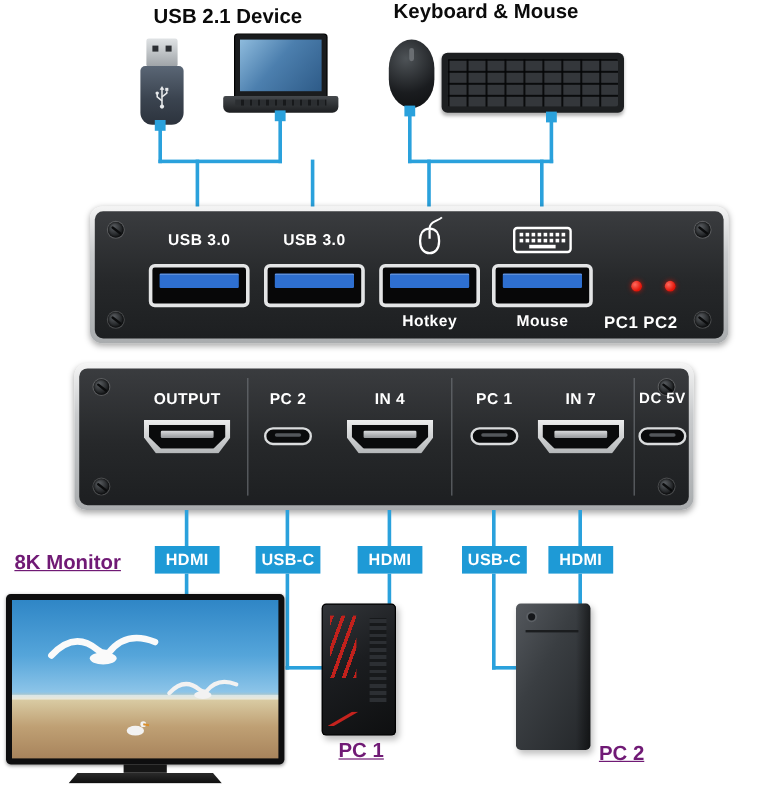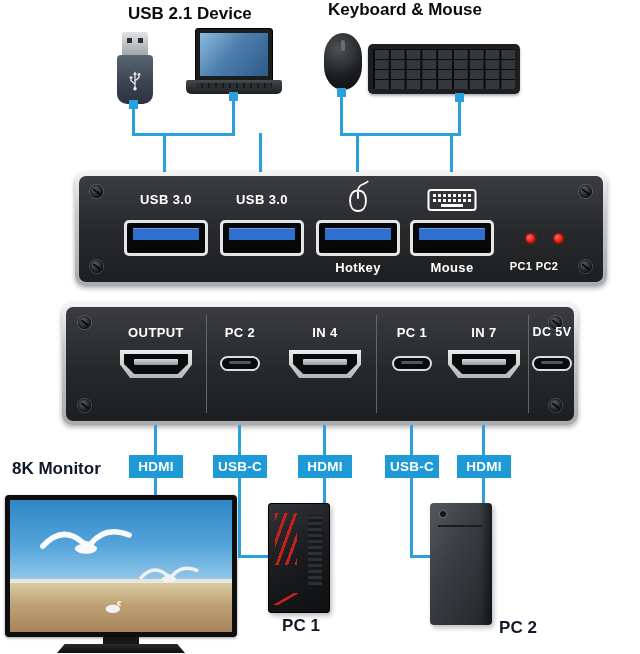--- a/index.html
+++ b/index.html
@@ -101,21 +101,21 @@
   .pc1-slash { position:absolute; left:5px; bottom:8px; width:26px; height:12px; background:#c5231e;
          clip-path:polygon(0 100%,80% 0,100% 0,20% 100%); }
   .pc2 { position:absolute; left:430px; top:503px; width:62px; height:122px; border-radius:4px;
          background:linear-gradient(120deg,#54585d 0%,#3a3e42 40%,#232629 100%);
          box-shadow:2px 3px 5px rgba(0,0,0,.25); }
   .pc2-edge { position:absolute; right:0; top:0; width:12px; height:100%; border-radius:0 4px 4px 0;
          background:linear-gradient(90deg, rgba(0,0,0,0), rgba(0,0,0,.5)); }
   .pc2-power { position:absolute; left:10px; top:8px; width:6px; height:6px; border-radius:50%;
          background:#15171a; box-shadow:0 0 0 1.5px #5c6065; }
   .pc2-line { position:absolute; left:8px; top:22px; width:44px; height:2px; background:#1b1d1f; }
-  .bottomlabel { position:absolute; font-size:17px; font-weight:bold; color:#0f172a; text-align:center; }
+  .bottomlabel { position:absolute; font-size:17px; font-weight:bold; color:#701a75; text-align:center;text-decoration:underline; }
 </style>
 </head>
 <body>
 
 <div class="stage">
 
   <div class="heading" style="left:128px;top:4px">USB 2.1 Device</div>
   <div class="heading" style="left:328px;top:0">Keyboard &amp; Mouse</div>
 
   <div class="flashdrive">
@@ -217,21 +217,21 @@
       </div>
     <div class="usb-port" style="left:335px;top:48px">
       <div class="usb-tongue"></div>
       </div>
 
     <div class="wlabel" style="left:241px;top:88px;width:84px">Hotkey</div>
     <div class="wlabel" style="left:335px;top:88px;width:84px">Mouse</div>
 
     <div class="led" style="left:451px;top:62px"></div>
     <div class="led" style="left:479px;top:62px"></div>
-    <div class="wlabel" style="left:424px;top:88px;width:70px;font-size:11px">PC1 PC2</div>
+    <div class="wlabel" style="left:424px;top:88px;width:70px;font-size:14px">PC1 PC2</div>
   </div>
 
   <div class="shell" style="left:62px;top:303px;width:516px;height:122px">
     <div class="face"></div>
     <div class="screw" style="left:16px;top:13px"></div>
     <div class="screw" style="right:16px;top:13px"></div>
     <div class="screw" style="left:16px;bottom:13px"></div>
     <div class="screw" style="right:16px;bottom:13px"></div>
 
     <div class="divider" style="left:144px;top:12px;height:98px"></div>

